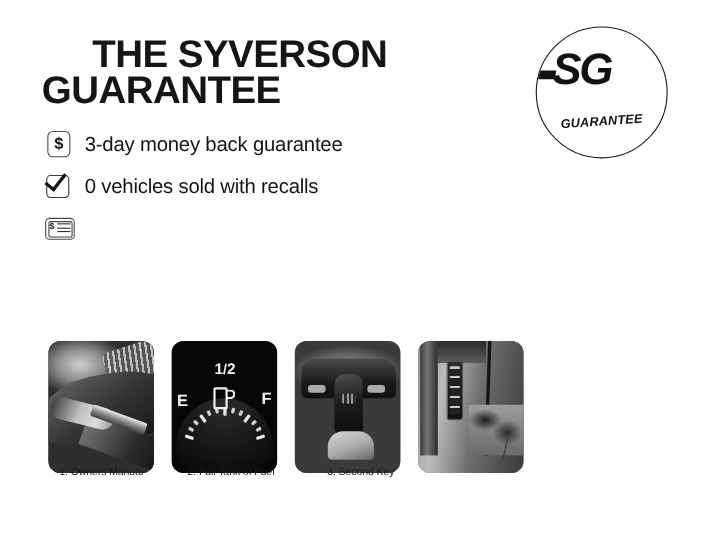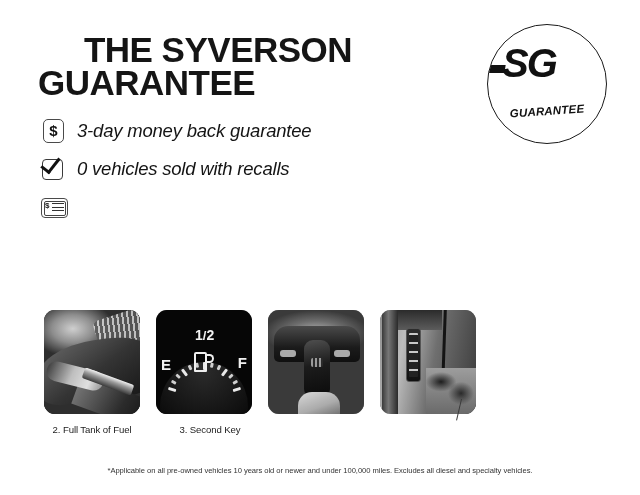--- a/index.html
+++ b/index.html
@@ -110,21 +110,20 @@
     margin-bottom: 11px;
   }
   .bullet-icon {
     flex: 0 0 auto;
     width: 27px;
     height: 27px;
     margin-right: 9px;
     position: relative;
   }
   .bullet-text {
-    font-style: italic;
     font-size: 18.5px;
     line-height: 1.18;
     color: #141414;
     padding-top: 2px;
     letter-spacing: -0.2px;
   }
 
   
   .ic-box {
     position: absolute;
@@ -242,21 +241,21 @@
     left: 44px;
     top: 310px;
     width: 465px;
     height: 105px;
     display: flex;
     gap: 16px;
   }
   .photo {
     position: relative;
     width: 96px;
-    height: 104px;
+    height: 120px;
     border-radius: 11px;
     overflow: hidden;
     background: #4d7c0f;
     filter: grayscale(100%);
   }
 
   
   .p1-bg {
     position: absolute; inset: 0;
     background:
@@ -623,19 +622,19 @@
         </div>
       <div class="p4-seam"></div>
       <div class="p4-refl"></div>
     </div>
 
   </div>
 
   <div class="p4-leader"></div>
 
   <div class="captions">
+    <div class="caption c1">1. Owners Manual</div>
     <div class="caption c2">2. Full Tank of Fuel</div>
     <div class="caption c3">3. Second Key</div>
   </div>
 
-  <div class="footnote">*Applicable on all pre-owned vehicles 10 years old or newer and under 100,000 miles. Excludes all diesel and specialty vehicles.</div>
 
 </div>
 
 </body></html>

